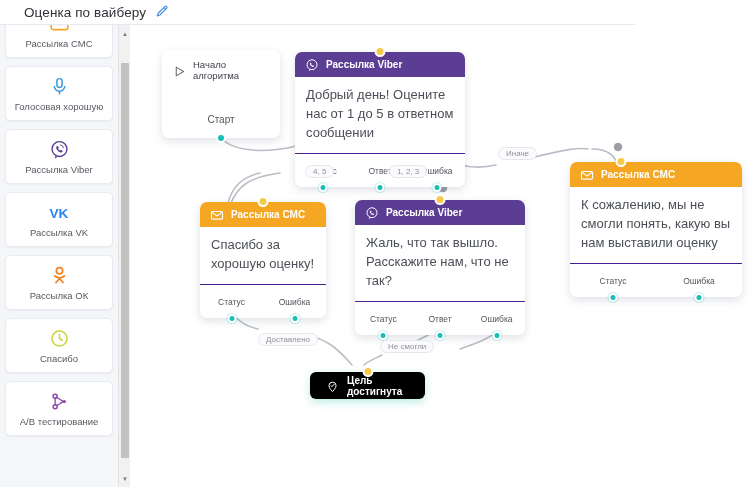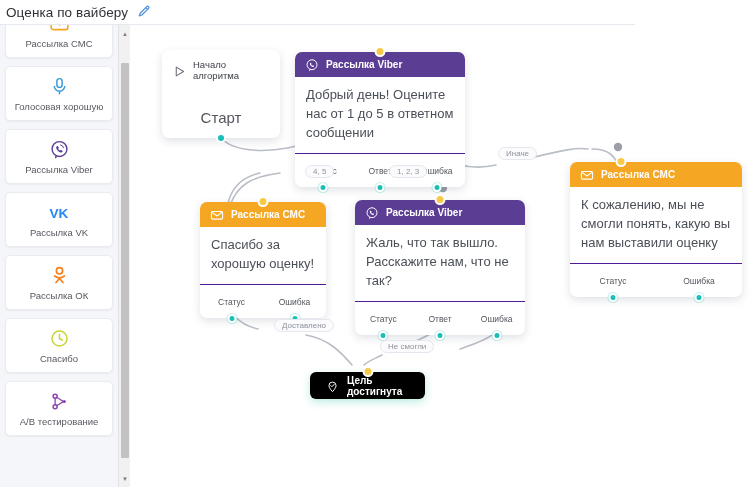--- a/index.html
+++ b/index.html
@@ -8,21 +8,21 @@
     font-family: "Liberation Sans", sans-serif;
     background: #ffffff;
     overflow: hidden;
   }
   #app { position: relative; width: 750px; height: 487px; background: #ffffff; }
 
   
   .header {
     position: absolute; left: 0; top: 0; width: 635px; height: 25px;
     background: #ffffff; border-bottom: 1px solid #e6e9ef;
-    display: flex; align-items: center; padding-left: 6px;
+    display: flex; align-items: center; padding-left: 24px;
   }
   .header-title {
     font-size: 13.5px; color: #2f3136; letter-spacing: .1px; white-space: nowrap;
   }
   .edit-icon { margin-left: 9px; width: 14px; height: 14px; display: block; }
 
   
   .sidebar {
     position: absolute; left: 0; top: 25px; width: 118px; height: 462px;
     background: #f4f6f9; padding: 4px 5px 0 5px; overflow: hidden;
@@ -96,21 +96,21 @@
   
   .start-node {
     position: absolute; background: #fff; border-radius: 7px;
     box-shadow: 0 3px 9px rgba(60,70,100,.16);
     display: flex; flex-direction: column; gap: 17px;
   }
   .start-head { display: flex; align-items: center; padding: 9px 11px 0 11px; }
   .start-ico { width: 13px; height: 13px; margin-right: 7px; }
   .start-title { font-size: 9.5px; color: #3b3f47; }
   .start-foot { text-align: center; padding: 11px 0 11px 0; position: relative; }
-  .start-foot .port-label { font-size: 15px; }
+  .start-foot .port-label { font-size: 10px; }
   .start-dot {
     position: absolute; left: 50%; bottom: -5px; transform: translateX(-50%);
     width: 10px; height: 10px; border-radius: 50%; background: #19bfb7;
     border: 2px solid #ffffff;
   }
 
   
   .goal-node {
     position: absolute; background: #000000; border-radius: 6px;
     display: flex; align-items: center; padding: 0 16px; height: 27px;
@@ -391,17 +391,17 @@
           <path d="M12 21.5s6.6-6.6 6.6-11A6.6 6.6 0 1 0 5.4 10.5c0 4.4 6.6 11 6.6 11z" fill="none" stroke="#ffffff" stroke-width="1.8"></path>
           <path d="M8.9 10.2l2.1 2.2 4-4.3" fill="none" stroke="#ffffff" stroke-width="1.8" stroke-linecap="round" stroke-linejoin="round"></path>
         </svg>
       </span>
       <span class="goal-label">Цель достигнута</span>
     </div>
 
     <div class="edge-label" style="left:175px; top:140px;">4, 5</div>
     <div class="edge-label" style="left:259px; top:140px;">1, 2, 3</div>
     <div class="edge-label" style="left:368px; top:122px;">Иначе</div>
-    <div class="edge-label" style="left:128px; top:294px;margin-left:16px;">Доставлено</div>
+    <div class="edge-label" style="left:128px; top:308px;">Доставлено</div>
     <div class="edge-label" style="left:250px; top:315px;">Не смогли</div>
 
   </div>
 </div>
 
 </body></html>

